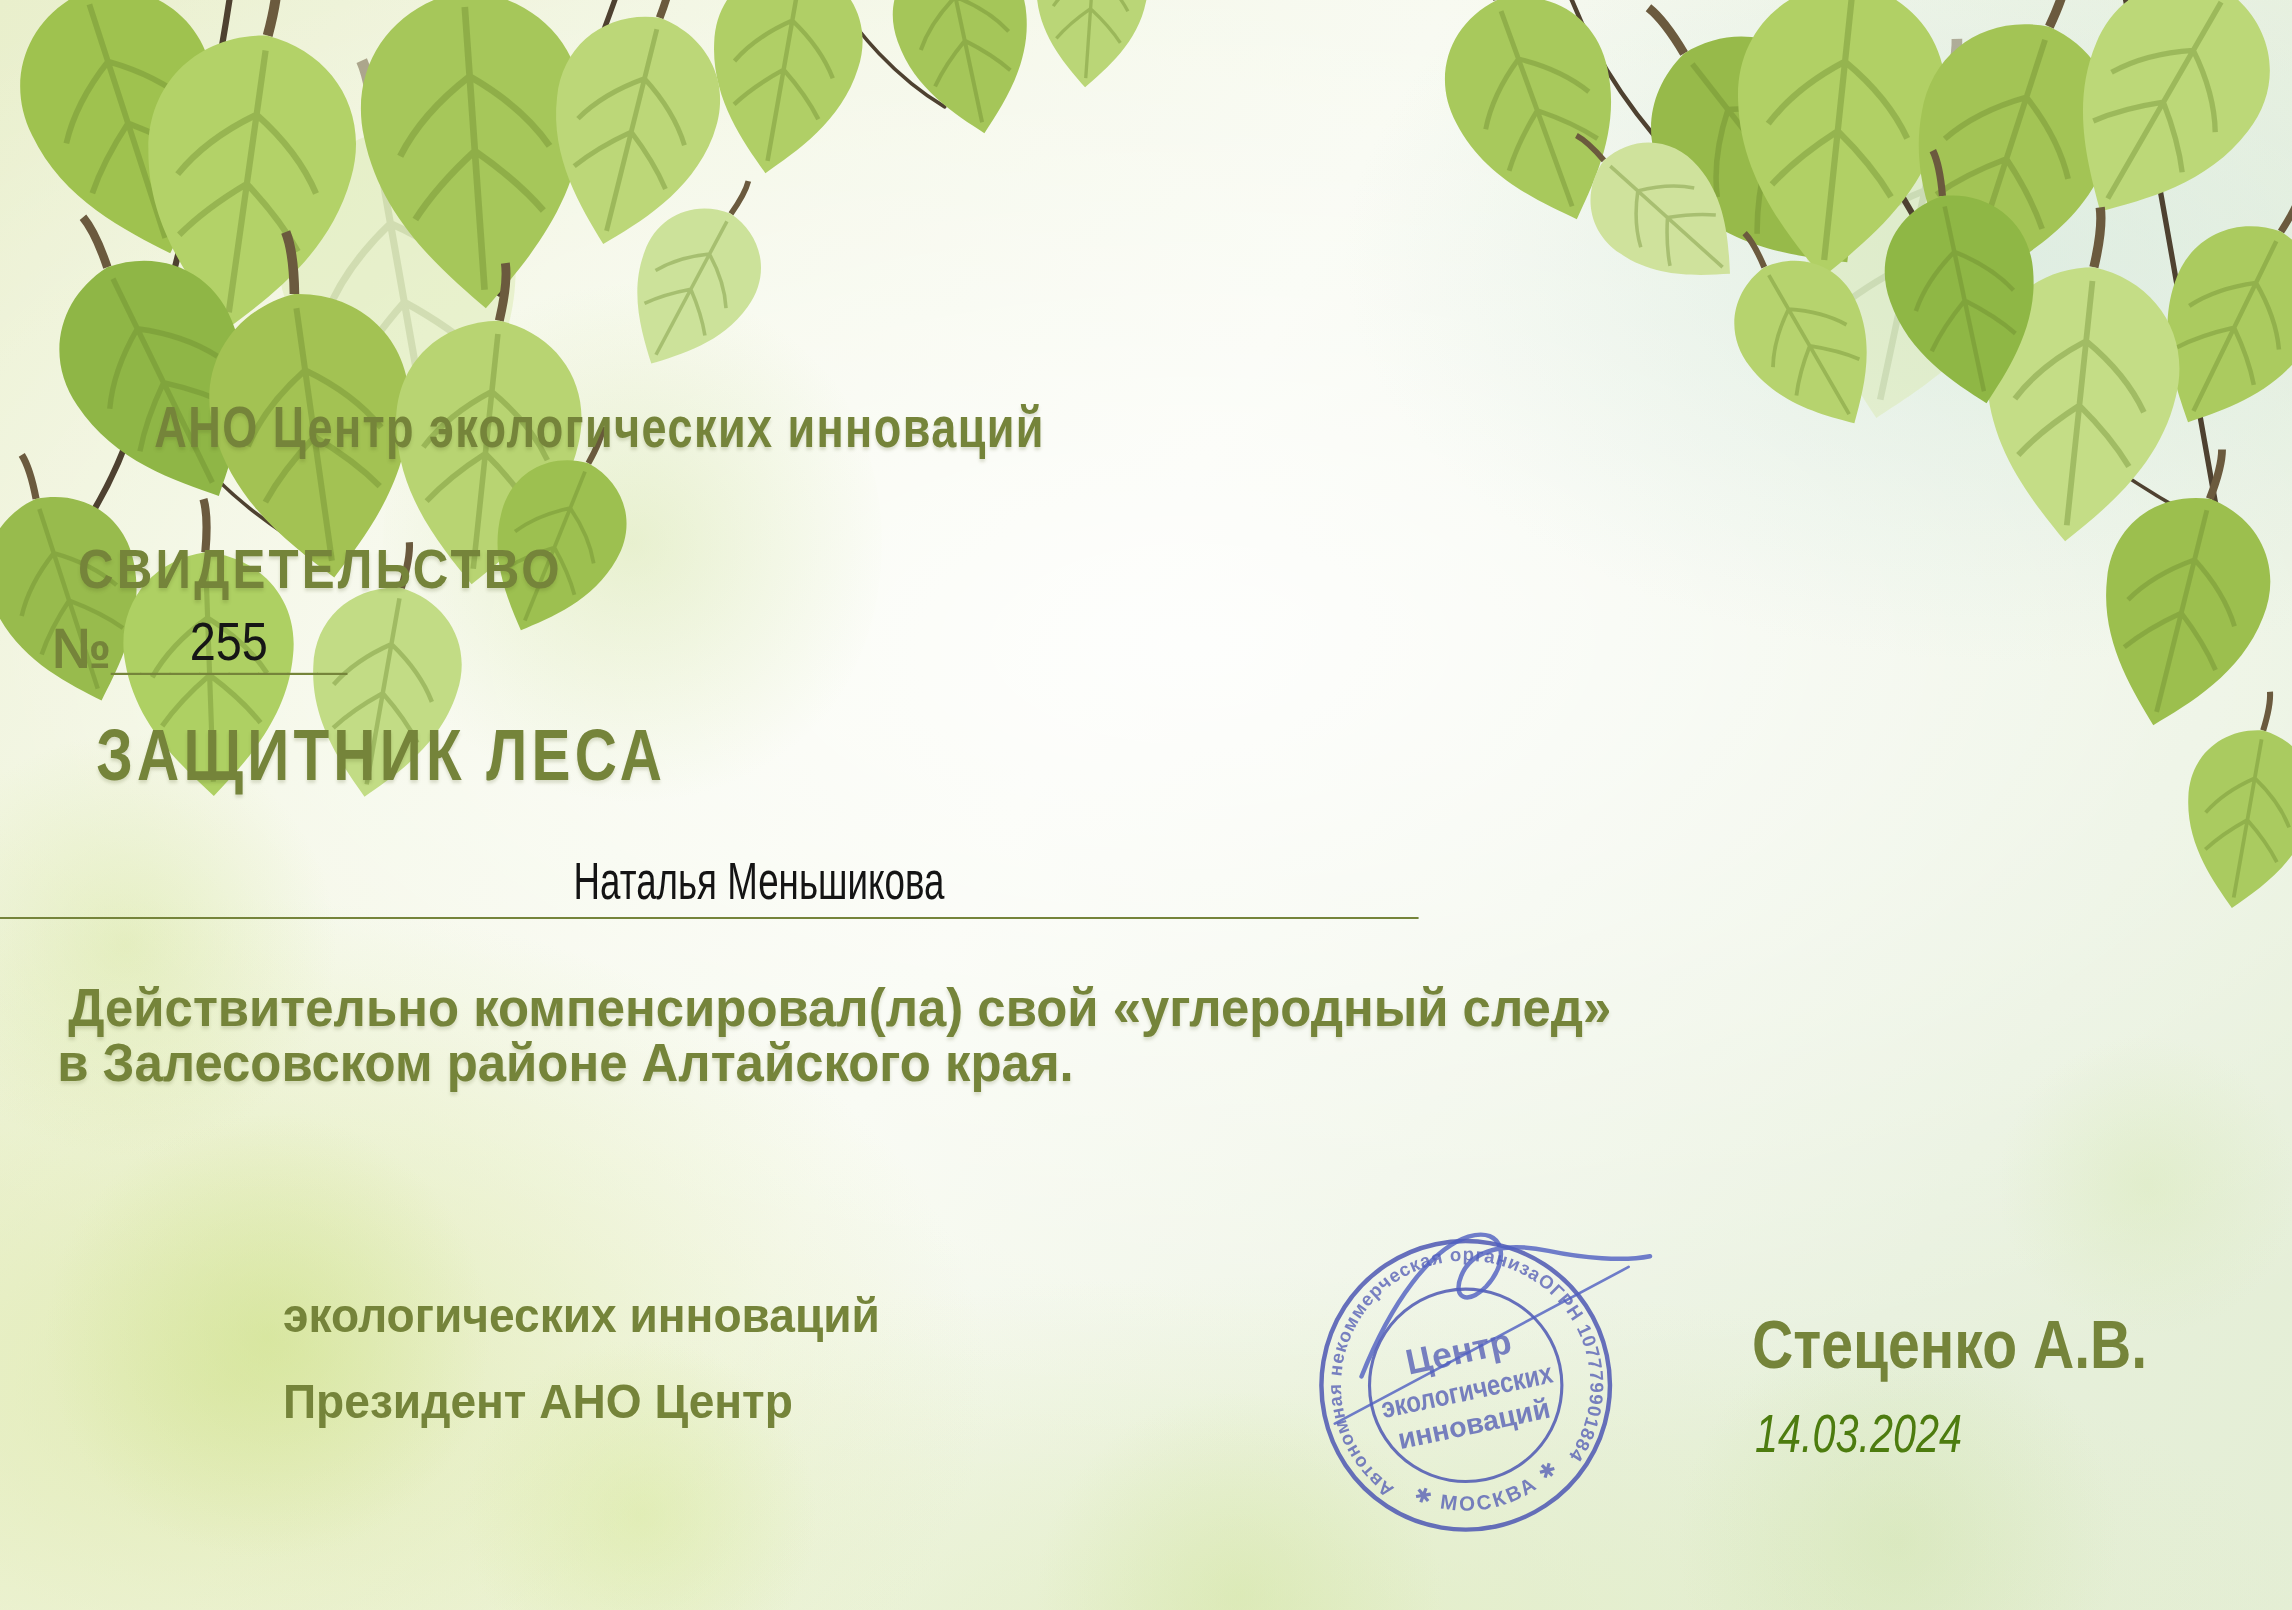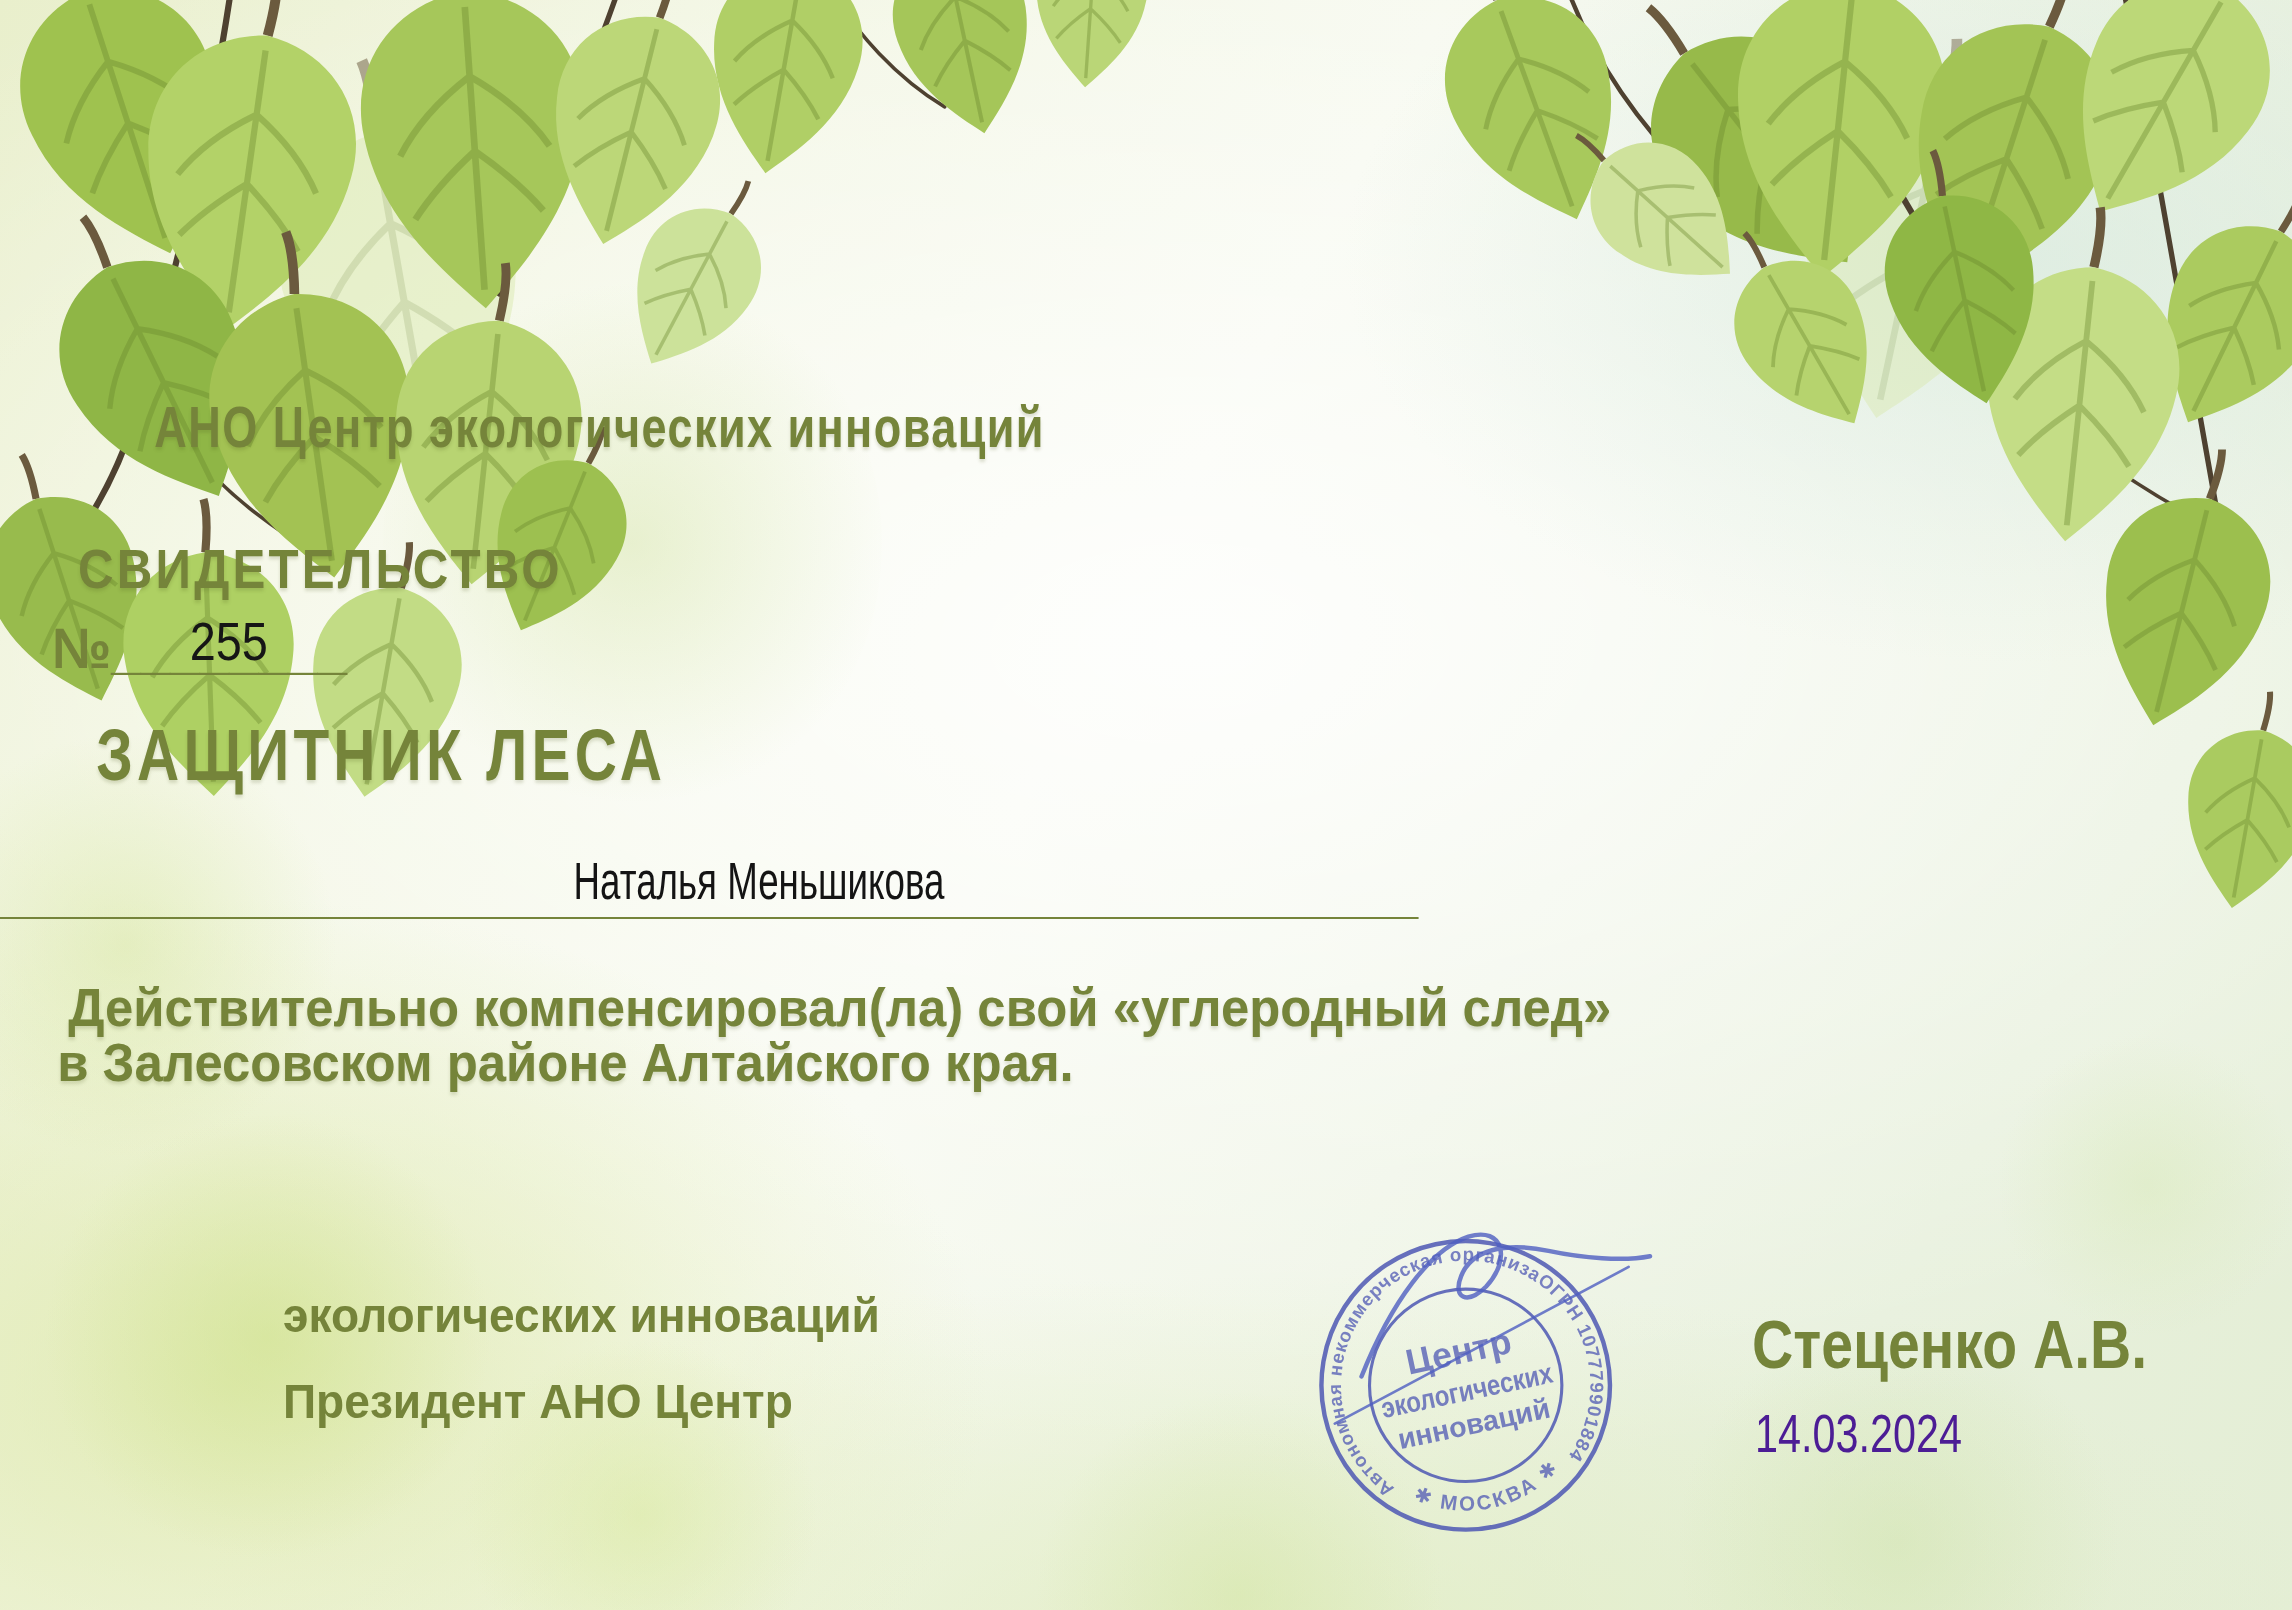--- a/index.html
+++ b/index.html
@@ -65,21 +65,21 @@
     position:absolute;left:283px;top:1273px;text-align:left;line-height:86px;
     font-size:48px;font-weight:bold;white-space:nowrap;
   }
   .president .cx{transform:scaleX(.96);transform-origin:0 50%;}
   .signer-name{
     position:absolute;left:1752px;top:1305px;font-size:68px;font-weight:bold;white-space:nowrap;
   }
   .signer-name .cx{transform:scaleX(.84);transform-origin:0 50%;}
   .sign-date{
     position:absolute;left:1755px;top:1403px;font-size:53px;font-weight:normal;
-    color:#4c1d95;white-space:nowrap;
+    color:#4d7c0f;white-space:nowrap;font-style:italic;
   }
   .sign-date .cx{transform:scaleX(.78);transform-origin:0 50%;}
 
   svg.stamp{position:absolute;left:1265px;top:1185px;pointer-events:none;}
   .stamp text{fill:#4e58b4;fill-opacity:.88;}
   .stamp .ring-t{font-size:21px;letter-spacing:1px;font-weight:bold;}
   .stamp .ogrn-t{font-size:21px;letter-spacing:1px;font-weight:bold;}
   .stamp .moscow-t{font-size:23px;letter-spacing:3px;font-weight:bold;}
   .stamp .c1{font-size:40px;font-weight:bold;}
   .stamp .c2{font-size:32px;font-weight:bold;}

